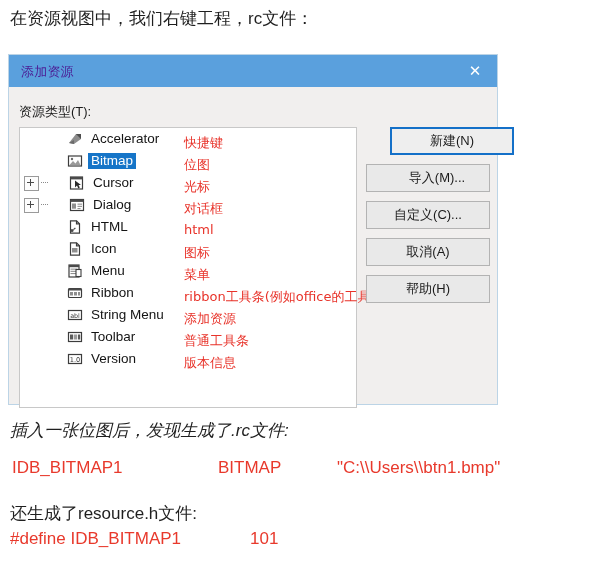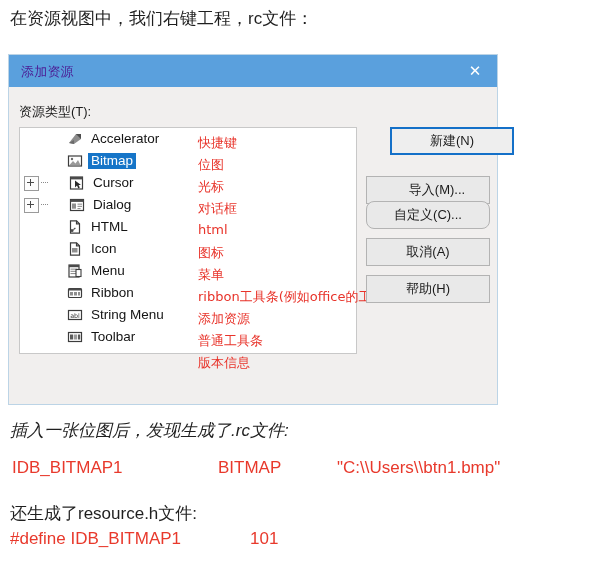--- a/index.html
+++ b/index.html
@@ -82,21 +82,21 @@
     font-size: 13px;
     color: #1a1a1a;
   }
 
   
   #resource-listbox {
     position: absolute;
     left: 10px;
     top: 40px;
     width: 338px;
-    height: 227px;
+    height: 281px;
     background: #ffffff;
     border: 1px solid #c8c8c8;
     box-sizing: border-box;
     overflow: hidden;
   }
   .tree-row {
     position: relative;
     height: 22px;
     display: flex;
     align-items: center;
@@ -146,21 +146,21 @@
     line-height: 16px;
   }
   .tree-row.selected .node-label {
     background: #1675c8;
     color: #ffffff;
   }
 
   
   .annot {
     position: absolute;
-    left: 189px;
+    left: 175px;
     font-size: 13px;
     color: #e8332a;
     white-space: nowrap;
     font-family: "DejaVu Sans", "Liberation Sans", sans-serif;
   }
 
   
   .dlg-button {
     position: absolute;
     left: 357px;
@@ -349,22 +349,22 @@
         <div class="annot" style="top: 135px;">html</div>
         <div class="annot" style="top: 157px;">图标</div>
         <div class="annot" style="top: 179px;">菜单</div>
         <div class="annot" style="top: 201px;">ribbon工具条(例如office的工具条)</div>
         <div class="annot" style="top: 223px;">添加资源</div>
         <div class="annot" style="top: 245px;">普通工具条</div>
         <div class="annot" style="top: 267px;">版本信息</div>
       </div>
     <div id="buttons">
         <div class="dlg-button default" style="top: 40px; margin-left: 24px;">新建(N)</div>
-        <div class="dlg-button" style="top: 89px; padding-left: 18px;">导入(M)...</div>
-        <div class="dlg-button" style="top: 114px; border-radius: 8px;">自定义(C)...</div>
+        <div class="dlg-button" style="top: 77px; padding-left: 18px;">导入(M)...</div>
+        <div class="dlg-button" style="top: 114px;">自定义(C)...</div>
         <div class="dlg-button" style="top: 151px;">取消(A)</div>
         <div class="dlg-button" style="top: 188px;">帮助(H)</div>
       </div>
 
   </div>
 </div>
 
 <div class="doc-line" style="left:10px; top:420px;font-style:italic;">插入一张位图后，发现生成了.rc文件:</div>
 
 <div class="red-line" style="left:12px; top:457px;">IDB_BITMAP1</div>

